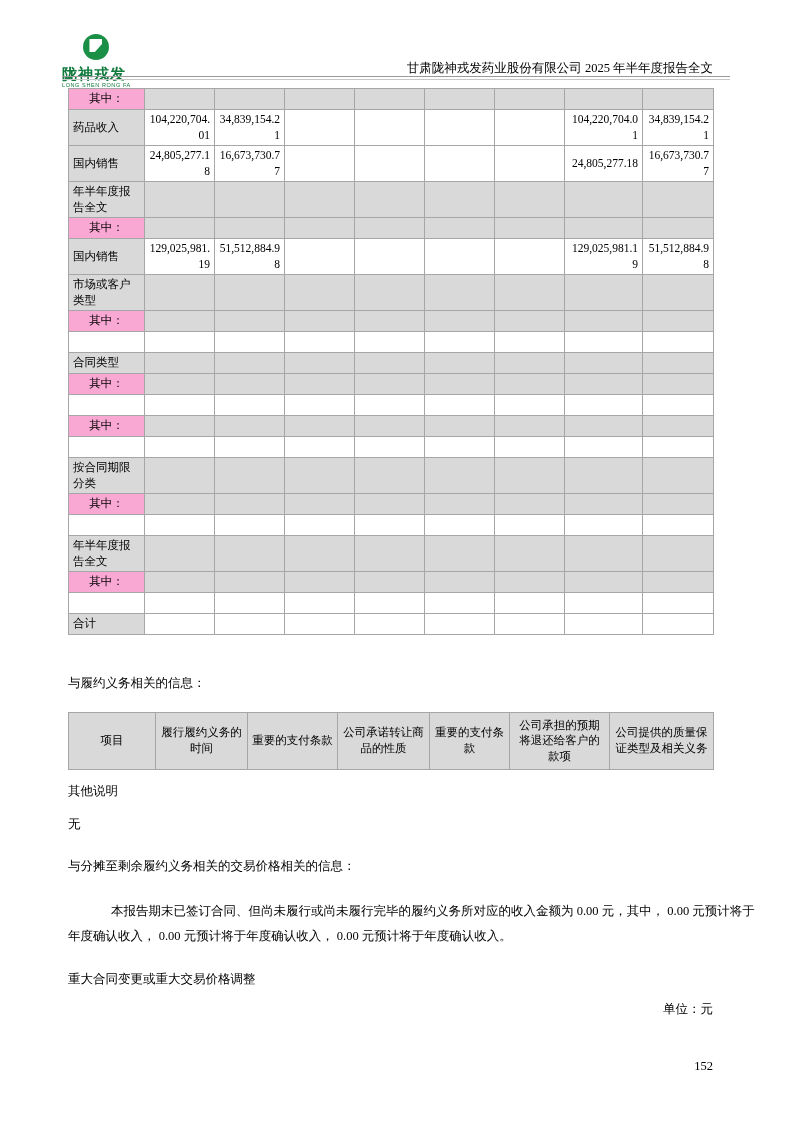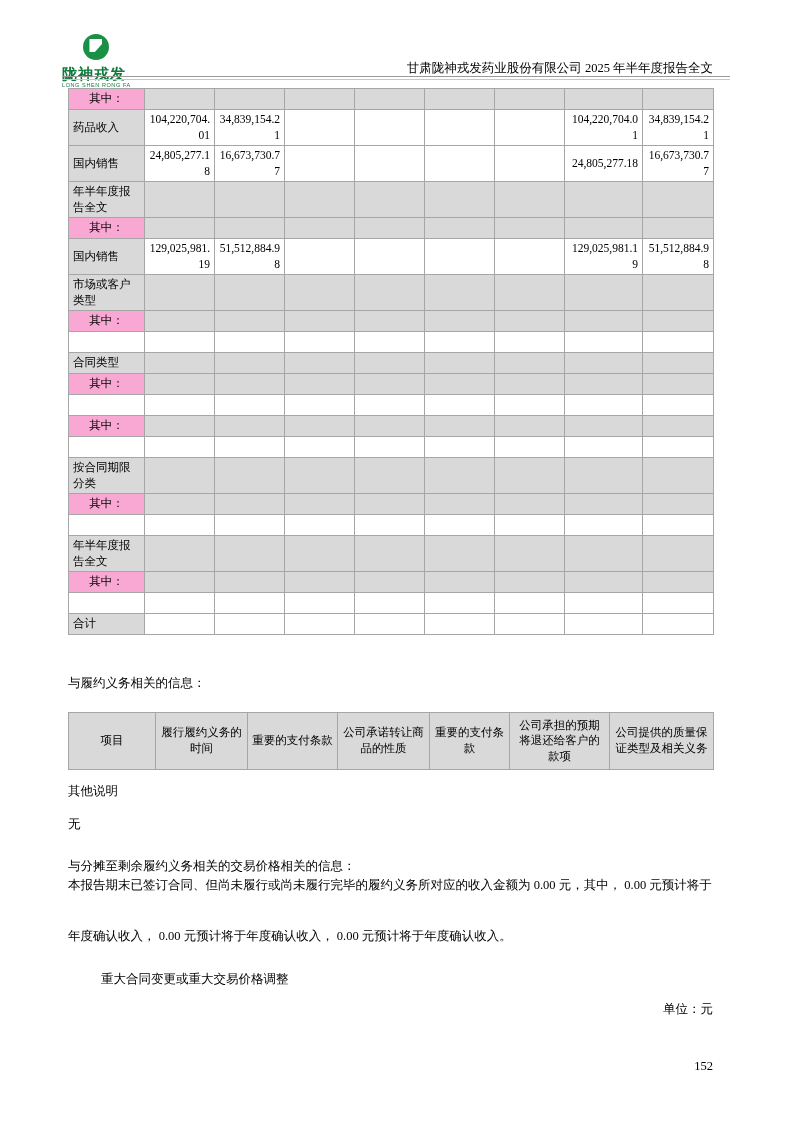--- a/index.html
+++ b/index.html
@@ -492,20 +492,20 @@
         <th>重要的支付条款</th>
         <th>公司承担的预期将退还给客户的款项</th>
         <th>公司提供的质量保证类型及相关义务</th>
       </tr>
     </thead>
   </table>
 
   <div class="para" style="top:780px;">其他说明</div>
   <div class="para" style="top:813px;">无</div>
   <div class="para" style="top:855px;">与分摊至剩余履约义务相关的交易价格相关的信息：</div>
-  <div class="para" style="top:874px;">本报告期末已签订合同、但尚未履行或尚未履行完毕的履约义务所对应的收入金额为 0.00 元，其中， 0.00 元预计将于</div>
+  <div class="para" style="top:900px;margin-left:43px;">本报告期末已签订合同、但尚未履行或尚未履行完毕的履约义务所对应的收入金额为 0.00 元，其中， 0.00 元预计将于</div>
   <div class="para" style="top:925px;">年度确认收入， 0.00 元预计将于年度确认收入， 0.00 元预计将于年度确认收入。</div>
-  <div class="para" style="top:968px;margin-left:33px;">重大合同变更或重大交易价格调整</div>
+  <div class="para" style="top:968px;">重大合同变更或重大交易价格调整</div>
   <div class="unit-line" style="top:1001px;">单位：元</div>
 
   <div class="page-num">152</div>
 
 </div>
 
 </body></html>

